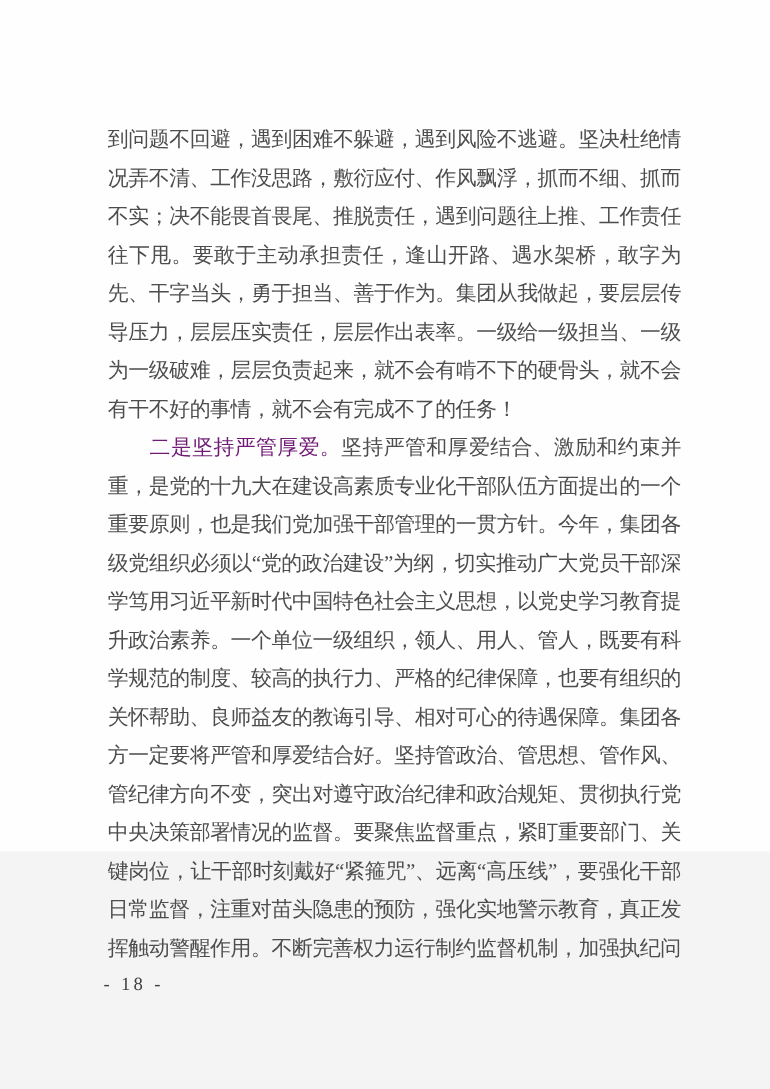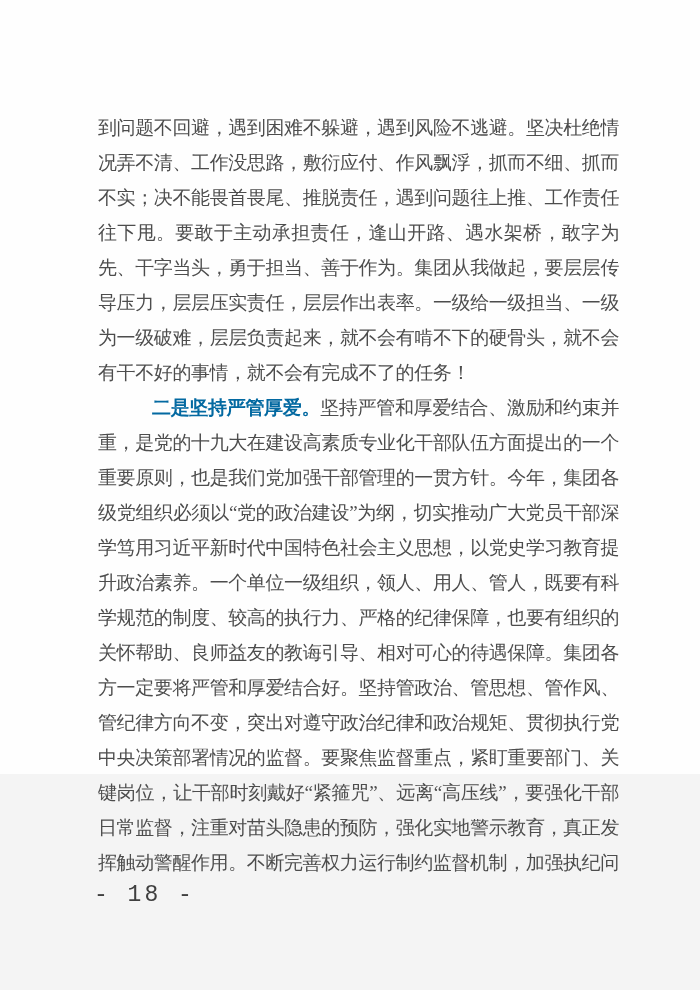--- a/index.html
+++ b/index.html
@@ -34,33 +34,32 @@
     line-height: 35px;
     text-align: justify;
     letter-spacing: -0.4px;
     word-break: break-all;
     overflow-wrap: anywhere;
   }
   p.para.indent {
     text-indent: 2em;
   }
   p.para strong.lead {
-    font-weight: 700;
-    color: #0369a1;
-    margin-left: 16px;
+    font-weight: 400;
+    color: #701a75;
   }
   .page-footer {
     position: absolute;
     left: 94px;
     top: 884px;
-    font-size: 23px;
+    font-size: 17px;
     line-height: 22px;
     color: #3f3f3f;
     letter-spacing: 3px;
-    font-family: Liberation Mono, monospace;
+    font-family: Liberation Serif, serif;
     text-align: right;
   }
 </style>
 </head>
 <body>
 
 <div class="page">
   <div class="document-body">
 
   <p class="para">到问题不回避，遇到困难不躲避，遇到风险不逃避。坚决杜绝情况弄不清、工作没思路，敷衍应付、作风飘浮，抓而不细、抓而不实；决不能畏首畏尾、推脱责任，遇到问题往上推、工作责任往下甩。要敢于主动承担责任，逢山开路、遇水架桥，敢字为先、干字当头，勇于担当、善于作为。集团从我做起，要层层传导压力，层层压实责任，层层作出表率。一级给一级担当、一级为一级破难，层层负责起来，就不会有啃不下的硬骨头，就不会有干不好的事情，就不会有完成不了的任务！</p>

